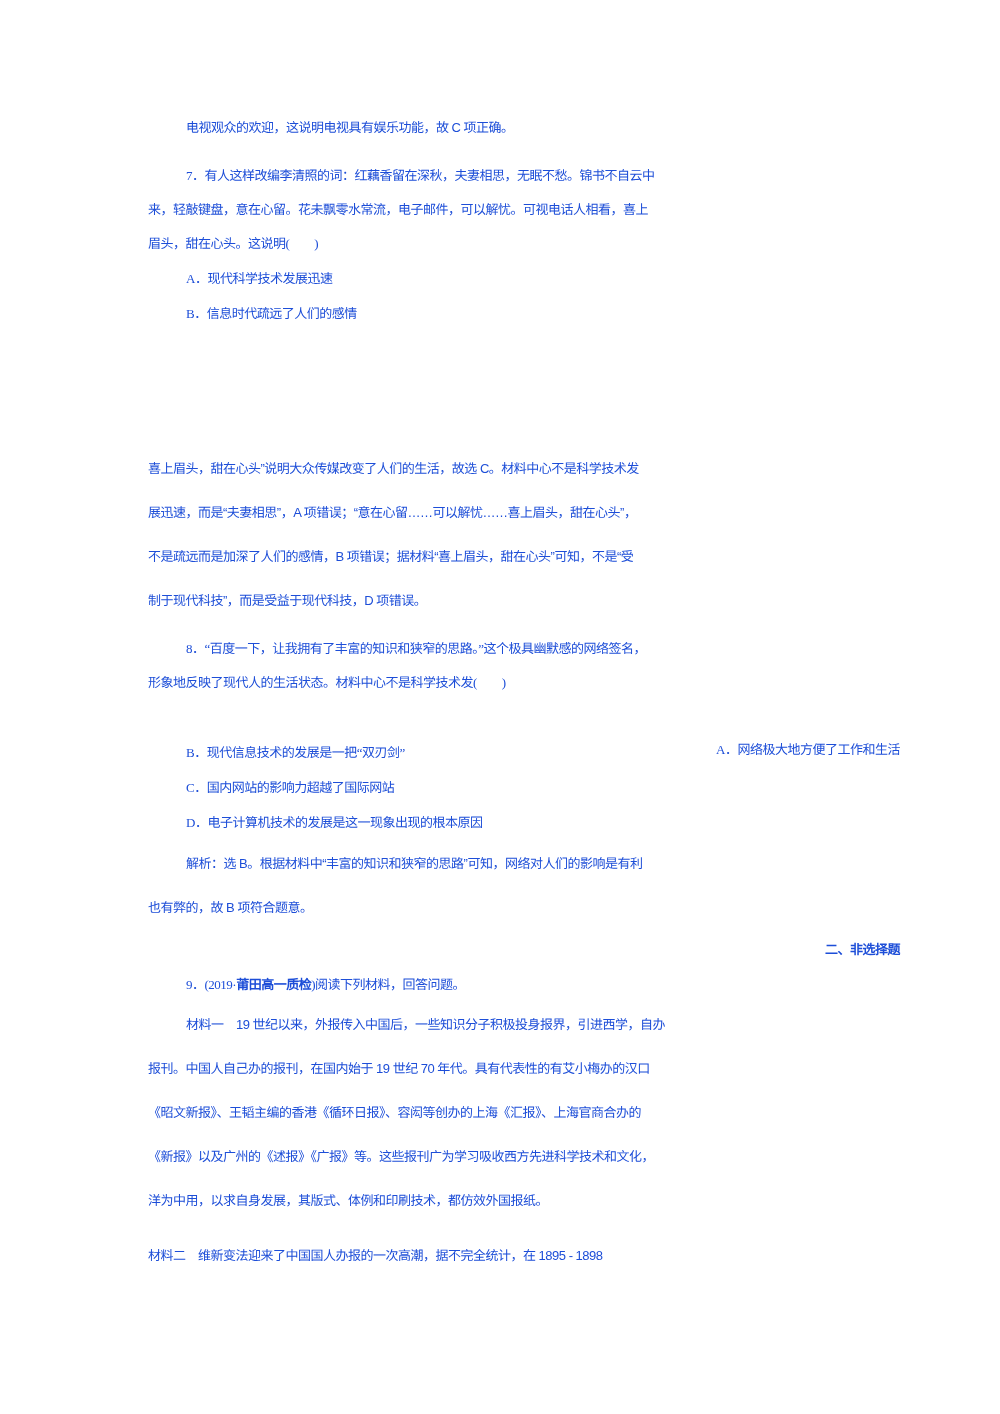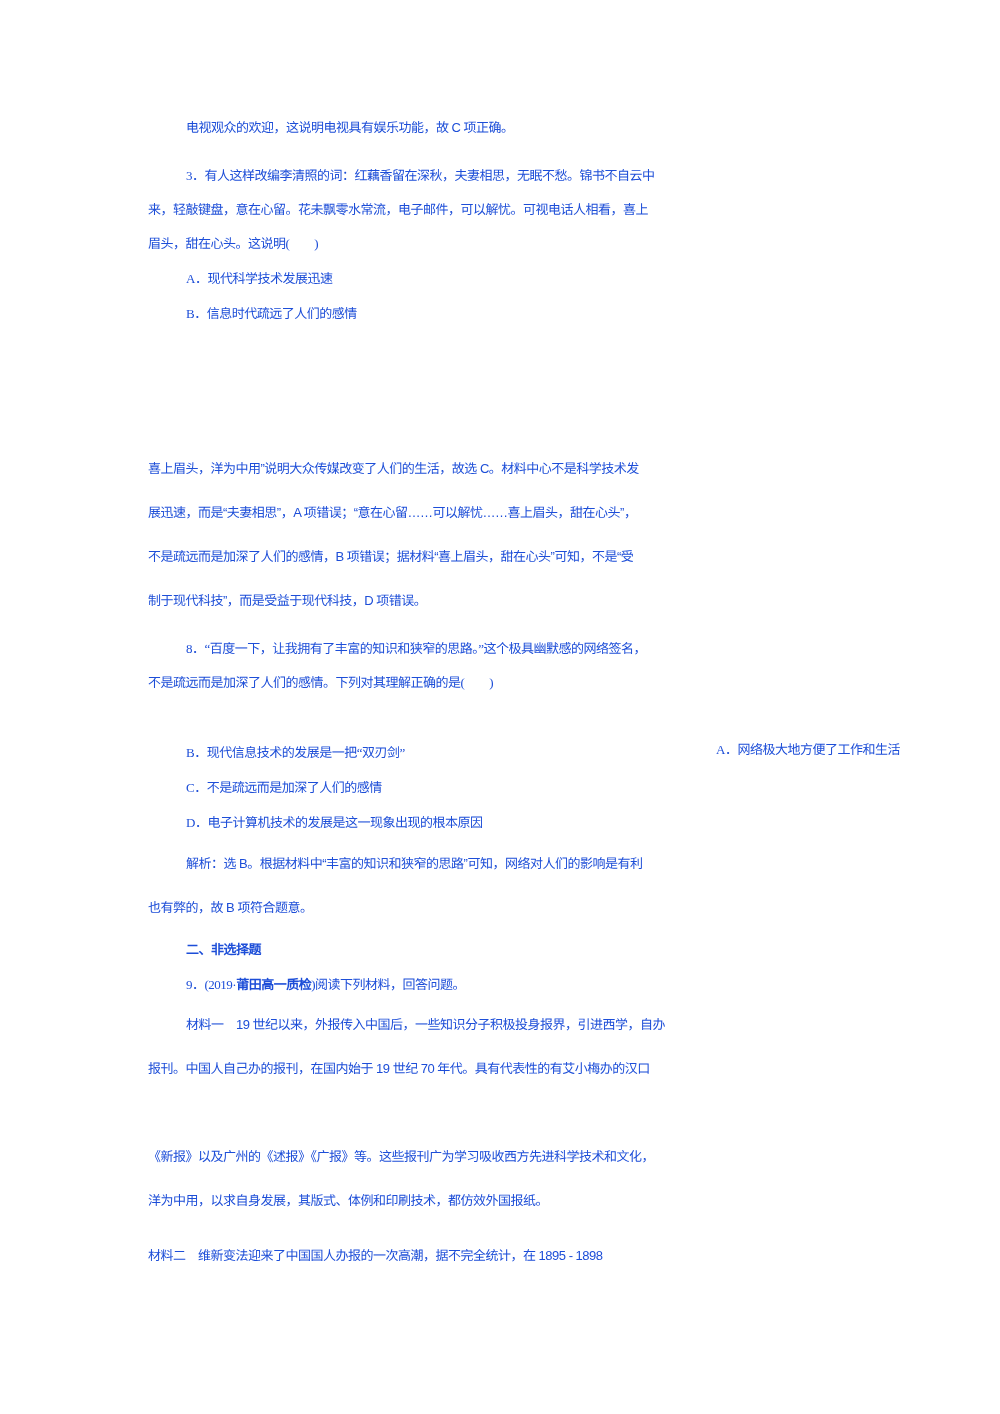--- a/index.html
+++ b/index.html
@@ -18,45 +18,46 @@
     width: 714px;
     font-size: 13px;
     line-height: 24px;
     letter-spacing: -0.5px;
     white-space: nowrap;
     color: #1d4ed8;
   }
   .indent { padding-left: 38px; }
   .serif { font-family: "Liberation Serif", "DejaVu Serif", serif; }
   .sans  { font-family: "Liberation Sans", "DejaVu Sans", sans-serif; }
-  .heading { font-weight: 600; }
+  .heading { font-weight: 600; text-align: right; }
   .kai-bold { font-weight: 700; }
 </style>
 </head>
 <body>
 
 <div id="page">
     <div class="line sans opening indent" style="top: 116px;">电视观众的欢迎，这说明电视具有娱乐功能，故 C 项正确。</div>
-    <div class="line serif question indent" style="top: 164px;">3．有人这样改编李清照的词：红藕香留在深秋，夫妻相思，无眠不愁。锦书不自云中</div>
+    <div class="line serif question indent" style="top: 164px;">7．有人这样改编李清照的词：红藕香留在深秋，夫妻相思，无眠不愁。锦书不自云中</div>
     <div class="line serif qwrap" style="top: 198px;">来，轻敲键盘，意在心留。花未飘零水常流，电子邮件，可以解忧。可视电话人相看，喜上</div>
     <div class="line serif qwrap" style="top: 232px;">眉头，甜在心头。这说明(　　)</div>
     <div class="line serif option indent" style="top: 267px;">A．现代科学技术发展迅速</div>
     <div class="line serif option indent" style="top: 302px;">B．信息时代疏远了人们的感情</div>
-    <div class="line sans awrap" style="top: 457px;">喜上眉头，洋为中用”说明大众传媒改变了人们的生活，故选 C。材料中心不是科学技术发</div>
+    <div class="line sans awrap" style="top: 457px;">喜上眉头，甜在心头”说明大众传媒改变了人们的生活，故选 C。材料中心不是科学技术发</div>
     <div class="line sans awrap" style="top: 501px;">展迅速，而是“夫妻相思”，A 项错误；“意在心留……可以解忧……喜上眉头，甜在心头”，</div>
     <div class="line sans awrap" style="top: 545px;">不是疏远而是加深了人们的感情，B 项错误；据材料“喜上眉头，甜在心头”可知，不是“受</div>
     <div class="line sans awrap" style="top: 589px;">制于现代科技”，而是受益于现代科技，D 项错误。</div>
     <div class="line serif question indent" style="top: 637px;">8．“百度一下，让我拥有了丰富的知识和狭窄的思路。”这个极具幽默感的网络签名，</div>
-    <div class="line serif qwrap" style="top: 671px;">不是疏远而是加深了人们的感情。下列对其理解正确的是(　　)</div>
+    <div class="line serif qwrap" style="top: 671px;">形象地反映了现代人的生活状态。材料中心不是科学技术发(　　)</div>
     <div class="line serif option indent" style="top: 738px; text-align: right;">A．网络极大地方便了工作和生活</div>
     <div class="line serif option indent" style="top: 741px;">B．现代信息技术的发展是一把“双刃剑”</div>
-    <div class="line serif option indent" style="top: 776px;">C．不是疏远而是加深了人们的感情</div>
+    <div class="line serif option indent" style="top: 776px;">C．国内网站的影响力超越了国际网站</div>
     <div class="line serif option indent" style="top: 811px;">D．电子计算机技术的发展是这一现象出现的根本原因</div>
     <div class="line sans analysis indent" style="top: 852px;">解析：选 B。根据材料中“丰富的知识和狭窄的思路”可知，网络对人们的影响是有利</div>
     <div class="line sans awrap" style="top: 896px;">也有弊的，故 B 项符合题意。</div>
     <div class="line sans heading indent" style="top: 938px;">二、非选择题</div>
     <div class="line serif q9 indent" style="top: 973px;"><span>9．(2019·</span><span class="kai-bold">莆田高一质检</span><span>)阅读下列材料，回答问题。</span></div>
     <div class="line sans material indent" style="top: 1013px;">材料一　19 世纪以来，外报传入中国后，一些知识分子积极投身报界，引进西学，自办</div>
     <div class="line sans mwrap" style="top: 1057px;">报刊。中国人自己办的报刊，在国内始于 19 世纪 70 年代。具有代表性的有艾小梅办的汉口</div>
+    <div class="line sans mwrap" style="top: 1101px;">《昭文新报》、王韬主编的香港《循环日报》、容闳等创办的上海《汇报》、上海官商合办的</div>
     <div class="line sans mwrap" style="top: 1145px;">《新报》以及广州的《述报》《广报》等。这些报刊广为学习吸收西方先进科学技术和文化，</div>
     <div class="line sans mwrap" style="top: 1189px;">洋为中用，以求自身发展，其版式、体例和印刷技术，都仿效外国报纸。</div>
     <div class="line sans material2" style="top: 1244px;">材料二　维新变法迎来了中国国人办报的一次高潮，据不完全统计，在 1895 - 1898</div>
   </div>
 
 </body></html>

